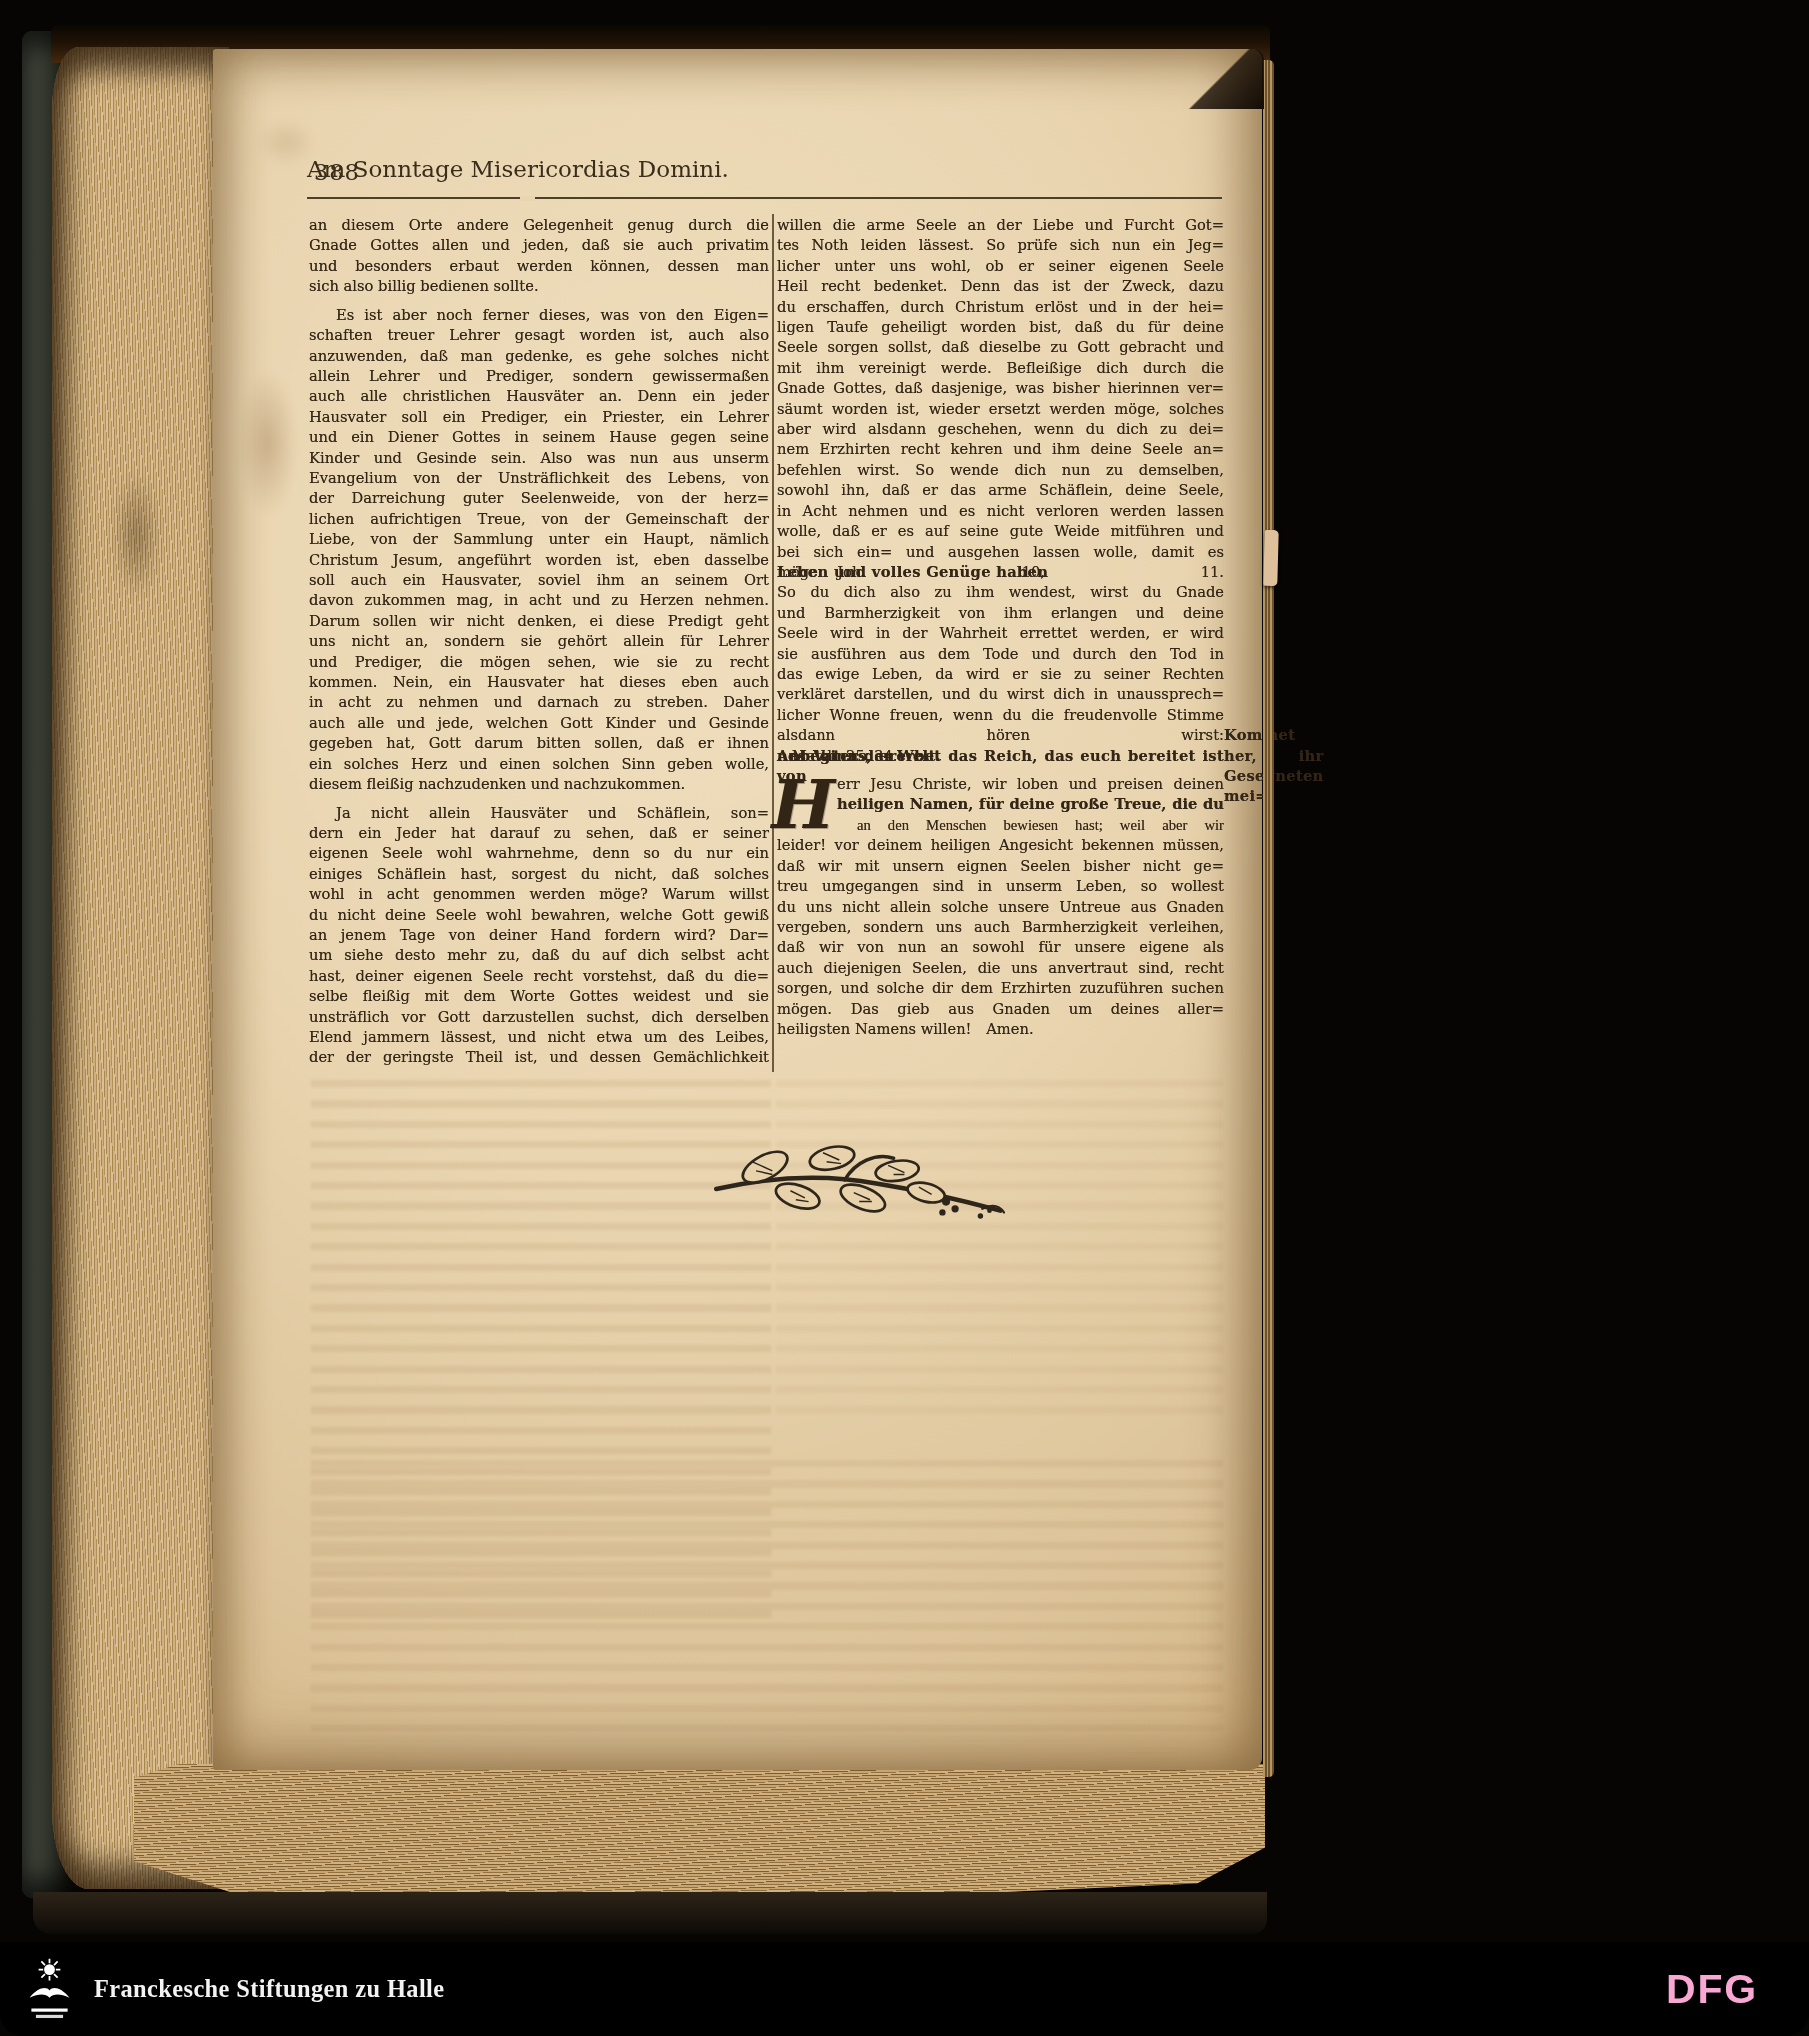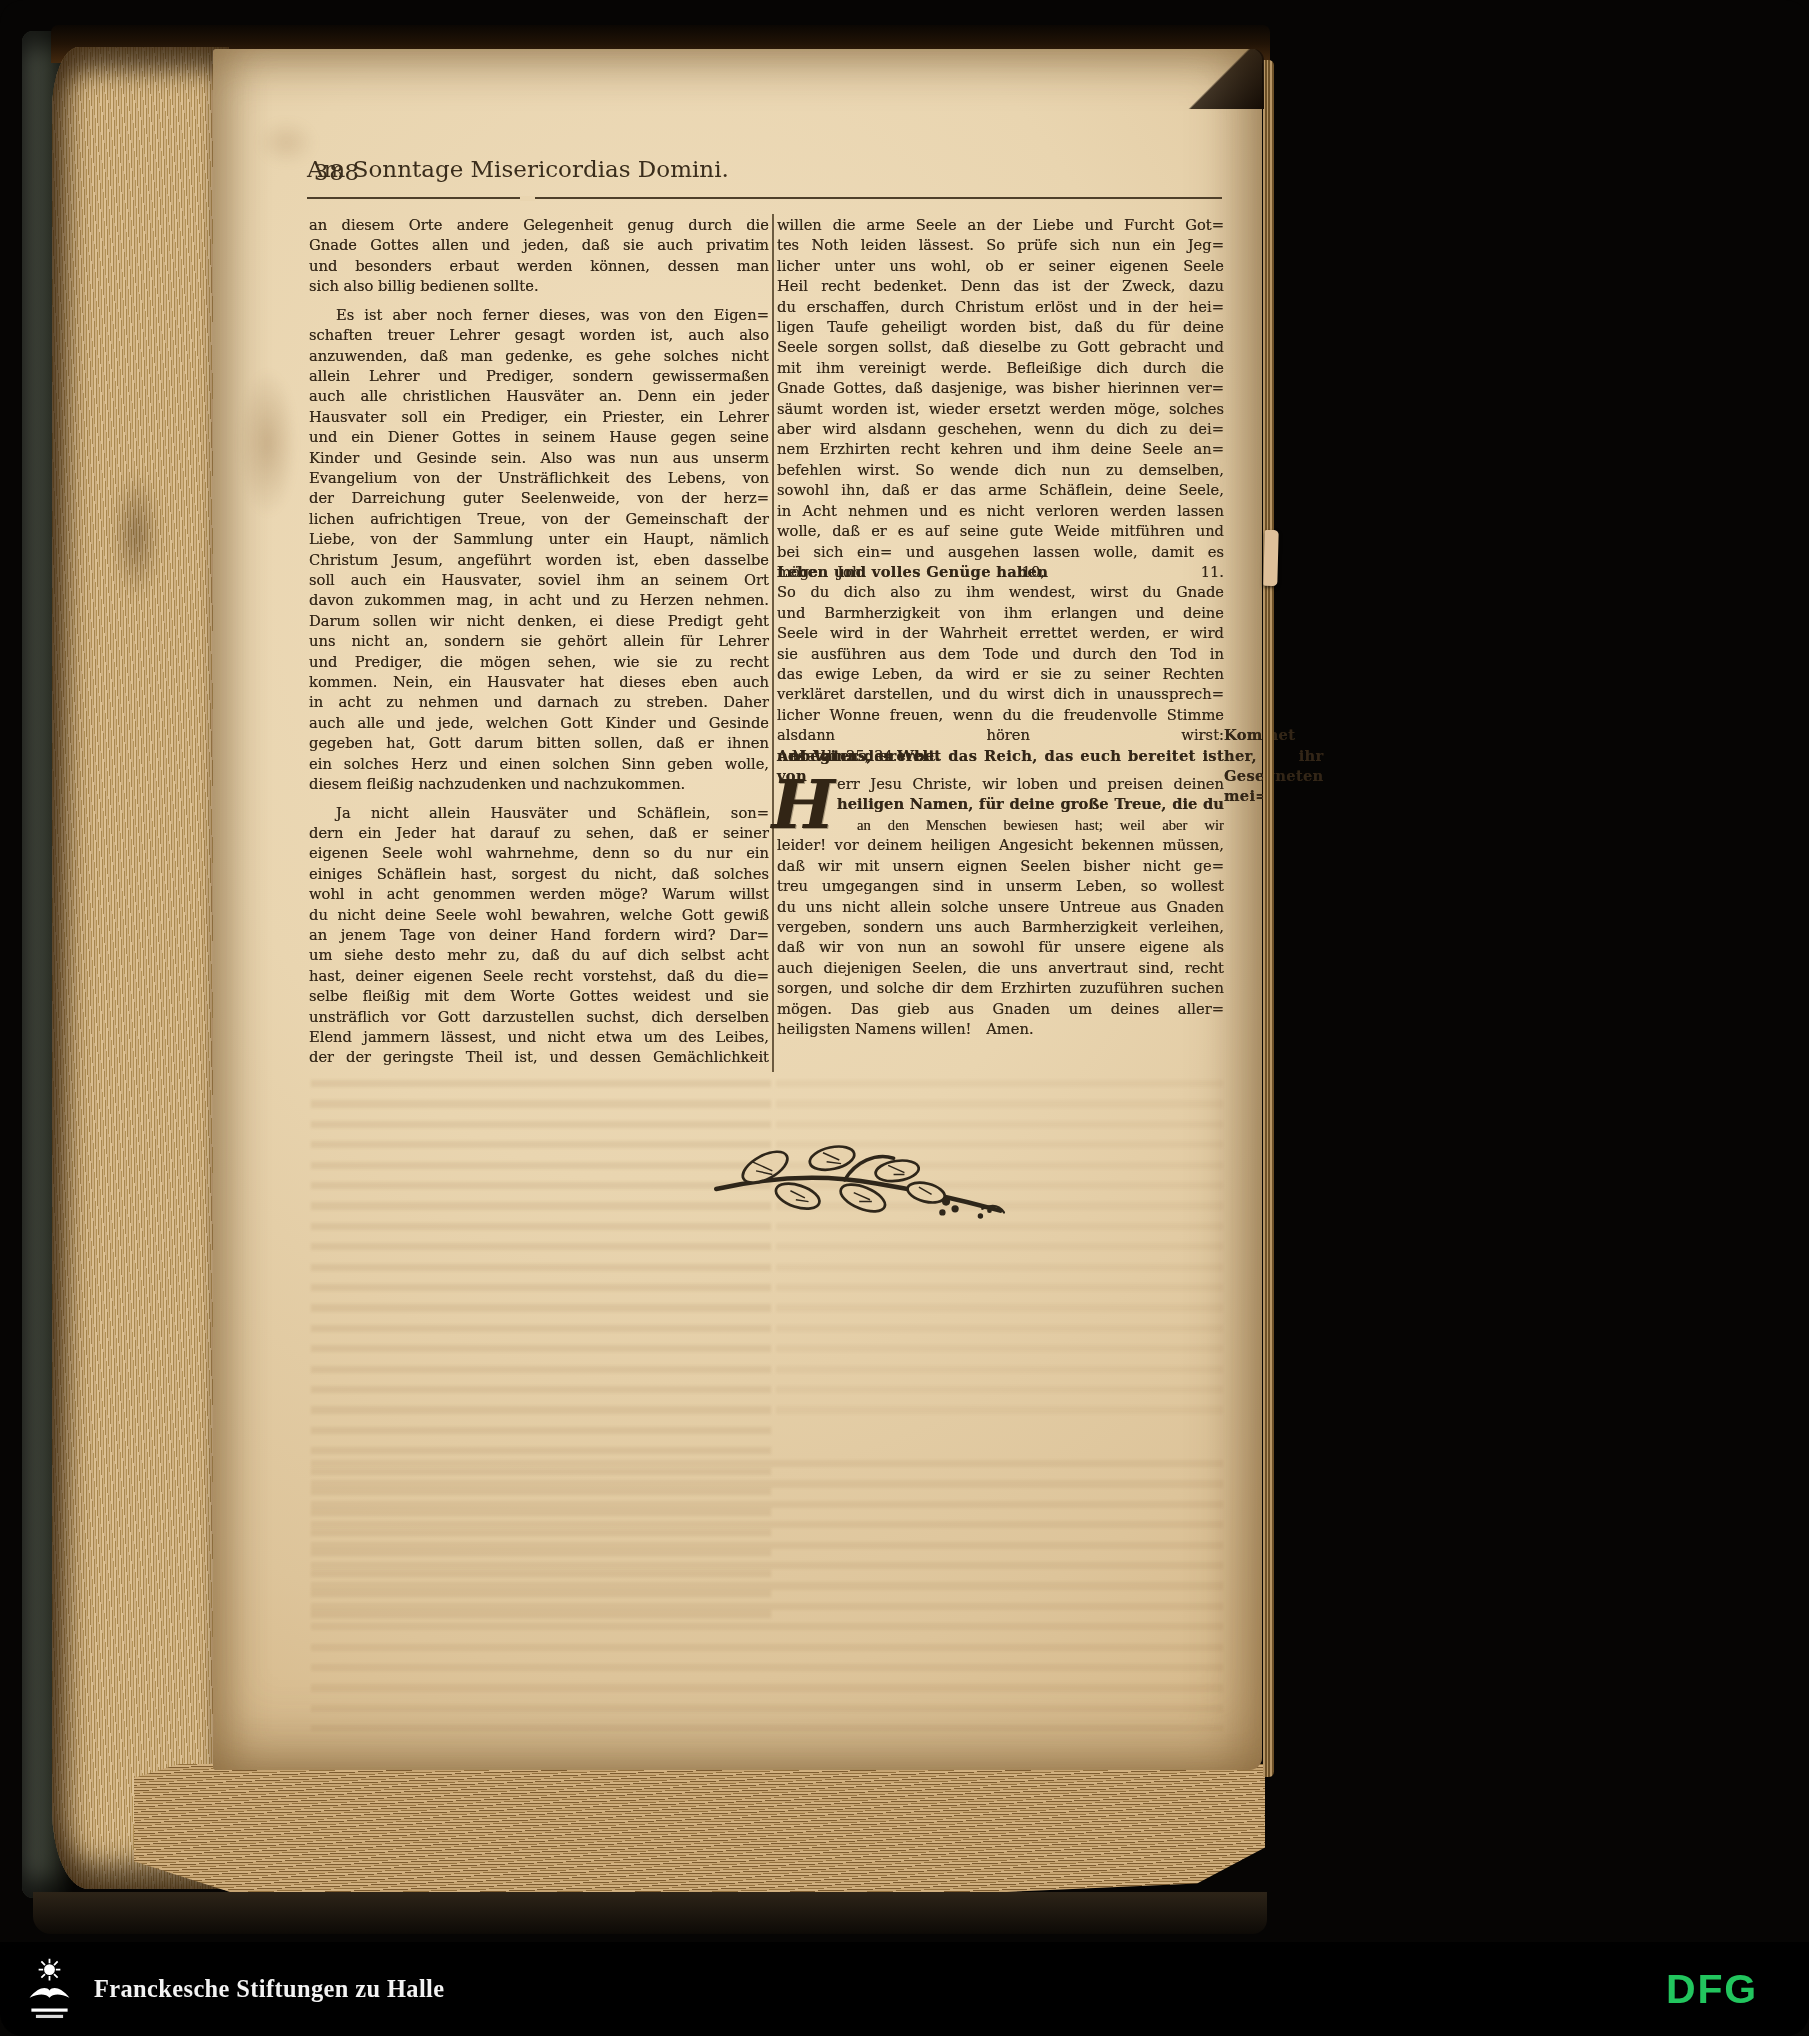--- a/index.html
+++ b/index.html
@@ -76,21 +76,21 @@
 
   .ornament{left:496px;top:1082px;width:304px;height:105px;}
 
   
   .footer{left:0;top:1942px;width:1809px;height:94px;background:#000;}
   .footer-left{left:25px;top:0;height:100%;display:flex;align-items:center;gap:20px;position:absolute;}
   .footer-left > *{position:static;}
   .fs-logo{width:49px;height:67px;}
   .fs-label{font-family:"Liberation Serif",serif;font-size:24.4px;color:#f3f3f3;letter-spacing:0.4px;font-weight:bold;}
   .dfg{right:51px;top:50%;transform:translateY(-50%);font-family:"Liberation Sans",sans-serif;
-    font-weight:bold;font-size:41px;color:#22c55e;letter-spacing:1.8px;}
+    font-weight:bold;font-size:41px;color:#f9a8d4;letter-spacing:1.8px;}
 </style>
 </head>
 <body>
 
 <div class="scene">
 
   <div class="cover-left"></div>
   <div class="edge-top"></div>
   <div class="page-fan"></div>
   <div class="bottom-fan"></div>

